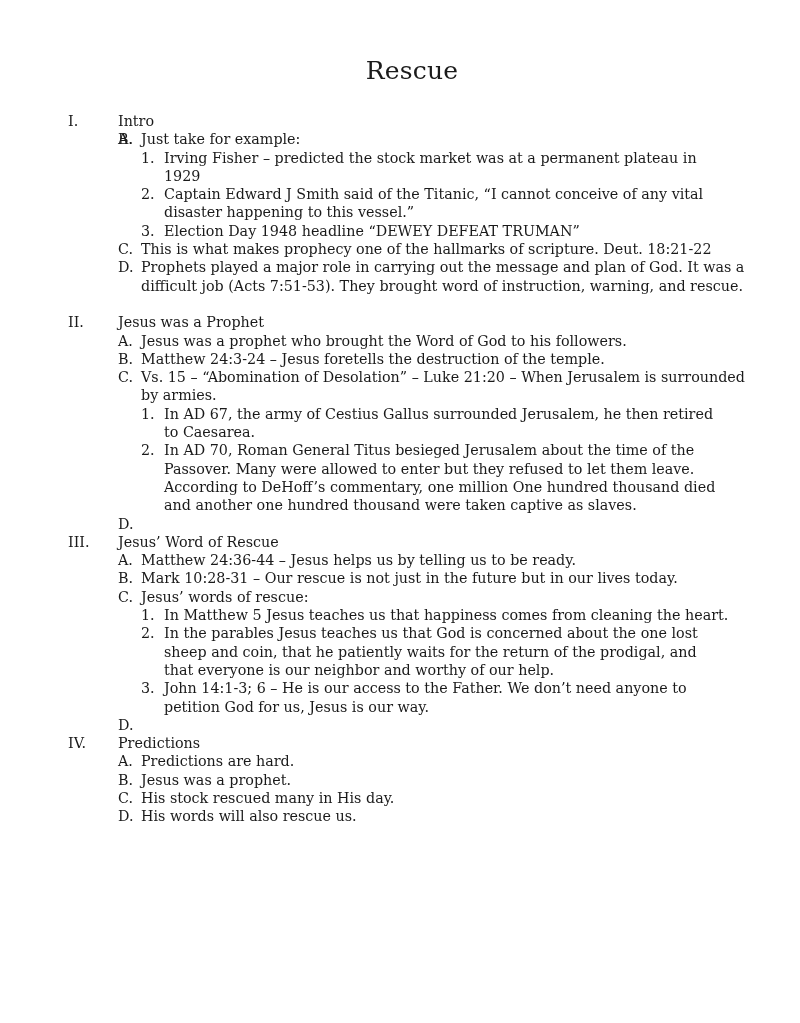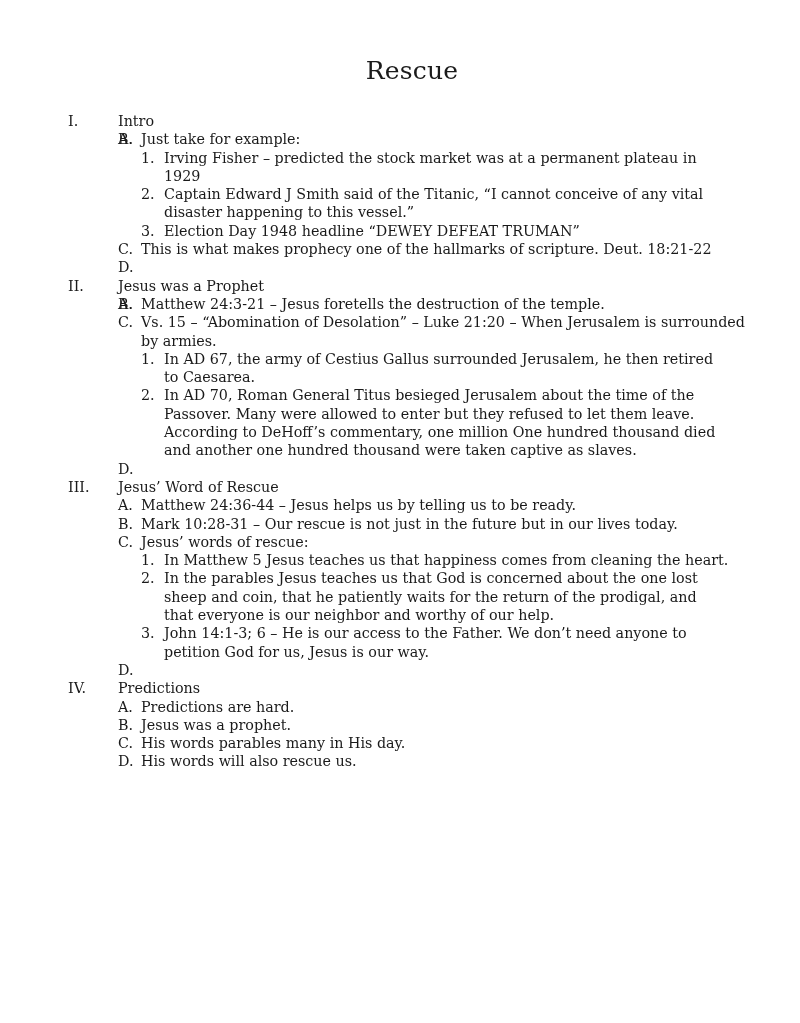--- a/index.html
+++ b/index.html
@@ -24,42 +24,42 @@
   <h1 class="title">Rescue</h1>
   <div class="outline" id="outline">
       <div class="section">
         <div class="sec-head"><span class="roman">I.</span><span>Intro</span></div>
         <div class="item"><span class="lbl">A.</span></div>
         <div class="item"><span class="lbl">B.</span><span>Just take for example:</span></div>
         <div class="sub"><span class="lbl">1.</span><span>Irving Fisher – predicted the stock market was at a permanent plateau in 1929</span></div>
         <div class="sub"><span class="lbl">2.</span><span>Captain Edward J Smith said of the Titanic, “I cannot conceive of any vital disaster happening to this vessel.”</span></div>
         <div class="sub"><span class="lbl">3.</span><span>Election Day 1948 headline “DEWEY DEFEAT TRUMAN”</span></div>
         <div class="item"><span class="lbl">C.</span><span>This is what makes prophecy one of the hallmarks of scripture. Deut. 18:21-22</span></div>
-        <div class="item"><span class="lbl">D.</span></div>
+        <div class="item"><span class="lbl">D.</span><span>Prophets played a major role in carrying out the message and plan of God. It was a difficult job (Acts 7:51-53). They brought word of instruction, warning, and rescue.</span></div>
       </div>
       <div class="section">
         <div class="sec-head"><span class="roman">II.</span><span>Jesus was a Prophet</span></div>
-        <div class="item"><span class="lbl">A.</span></div>
-        <div class="item"><span class="lbl">B.</span><span>Matthew 24:3-21 – Jesus foretells the destruction of the temple.</span></div>
+        <div class="item"><span class="lbl">A.</span><span>Jesus was a prophet who brought the Word of God to his followers.</span></div>
+        <div class="item"><span class="lbl">B.</span><span>Matthew 24:3-24 – Jesus foretells the destruction of the temple.</span></div>
         <div class="item"><span class="lbl">C.</span><span>Vs. 15 – “Abomination of Desolation” – Luke 21:20 – When Jerusalem is surrounded by armies.</span></div>
         <div class="sub"><span class="lbl">1.</span><span>In AD 67, the army of Cestius Gallus surrounded Jerusalem, he then retired to Caesarea.</span></div>
         <div class="sub"><span class="lbl">2.</span><span>In AD 70, Roman General Titus besieged Jerusalem about the time of the Passover. Many were allowed to enter but they refused to let them leave. According to DeHoff’s commentary, one million One hundred thousand died and another one hundred thousand were taken captive as slaves.</span></div>
         <div class="item"><span class="lbl">D.</span></div>
       </div>
       <div class="section">
         <div class="sec-head"><span class="roman">III.</span><span>Jesus’ Word of Rescue</span></div>
         <div class="item"><span class="lbl">A.</span><span>Matthew 24:36-44 – Jesus helps us by telling us to be ready.</span></div>
         <div class="item"><span class="lbl">B.</span><span>Mark 10:28-31 – Our rescue is not just in the future but in our lives today.</span></div>
         <div class="item"><span class="lbl">C.</span><span>Jesus’ words of rescue:</span></div>
         <div class="sub"><span class="lbl">1.</span><span>In Matthew 5 Jesus teaches us that happiness comes from cleaning the heart.</span></div>
         <div class="sub"><span class="lbl">2.</span><span>In the parables Jesus teaches us that God is concerned about the one lost sheep and coin, that he patiently waits for the return of the prodigal, and that everyone is our neighbor and worthy of our help.</span></div>
         <div class="sub"><span class="lbl">3.</span><span>John 14:1-3; 6 – He is our access to the Father. We don’t need anyone to petition God for us, Jesus is our way.</span></div>
         <div class="item"><span class="lbl">D.</span></div>
       </div>
       <div class="section">
         <div class="sec-head"><span class="roman">IV.</span><span>Predictions</span></div>
         <div class="item"><span class="lbl">A.</span><span>Predictions are hard.</span></div>
         <div class="item"><span class="lbl">B.</span><span>Jesus was a prophet.</span></div>
-        <div class="item"><span class="lbl">C.</span><span>His words parables many in His day.</span></div>
+        <div class="item"><span class="lbl">C.</span><span>His stock rescued many in His day.</span></div>
         <div class="item"><span class="lbl">D.</span><span>His words will also rescue us.</span></div>
       </div>
     </div>
 </div>
 
 </body></html>

